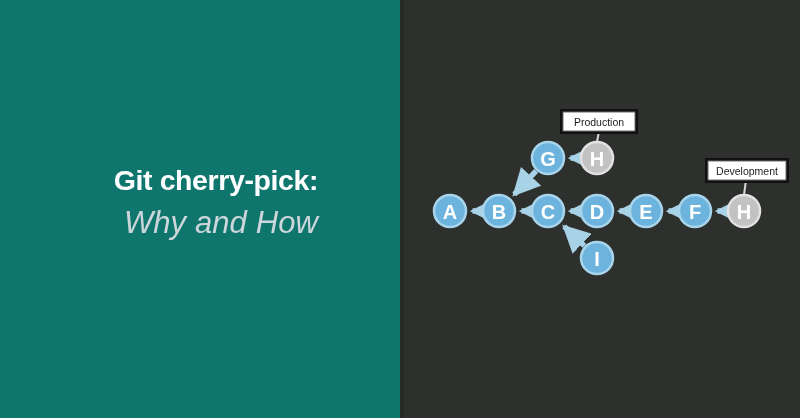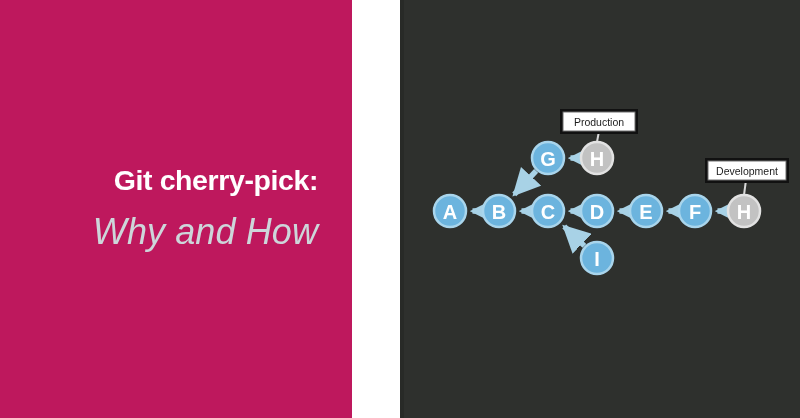--- a/index.html
+++ b/index.html
@@ -12,42 +12,42 @@
     width: 800px;
     height: 418px;
     overflow: hidden;
     font-family: "Liberation Sans", sans-serif;
   }
 
   
   #hero {
     position: absolute;
     left: 0; top: 0;
-    width: 352px; height: 418px;
-    background: #be185d;
+    width: 400px; height: 418px;
+    background: #0f766e;
   }
   #hero-text {
     position: absolute;
     left: 0; top: 163px;
     width: 318px;
     text-align: right;
   }
   #hero-title {
     display: block;
     font-size: 28.5px;
     font-weight: bold;
     color: #ffffff;
     letter-spacing: -0.4px;
     line-height: 1.22;
     white-space: nowrap;
   }
   #hero-subtitle {
     display: block;
-    margin-top: 12px;
-    font-size: 36px;
+    margin-top: 6px;
+    font-size: 31px;
     font-style: italic;
     font-weight: normal;
     color: #cdd6da;
     letter-spacing: 0.1px;
     line-height: 1.2;
     white-space: nowrap;
   }
 
   
   #diagram-panel {

